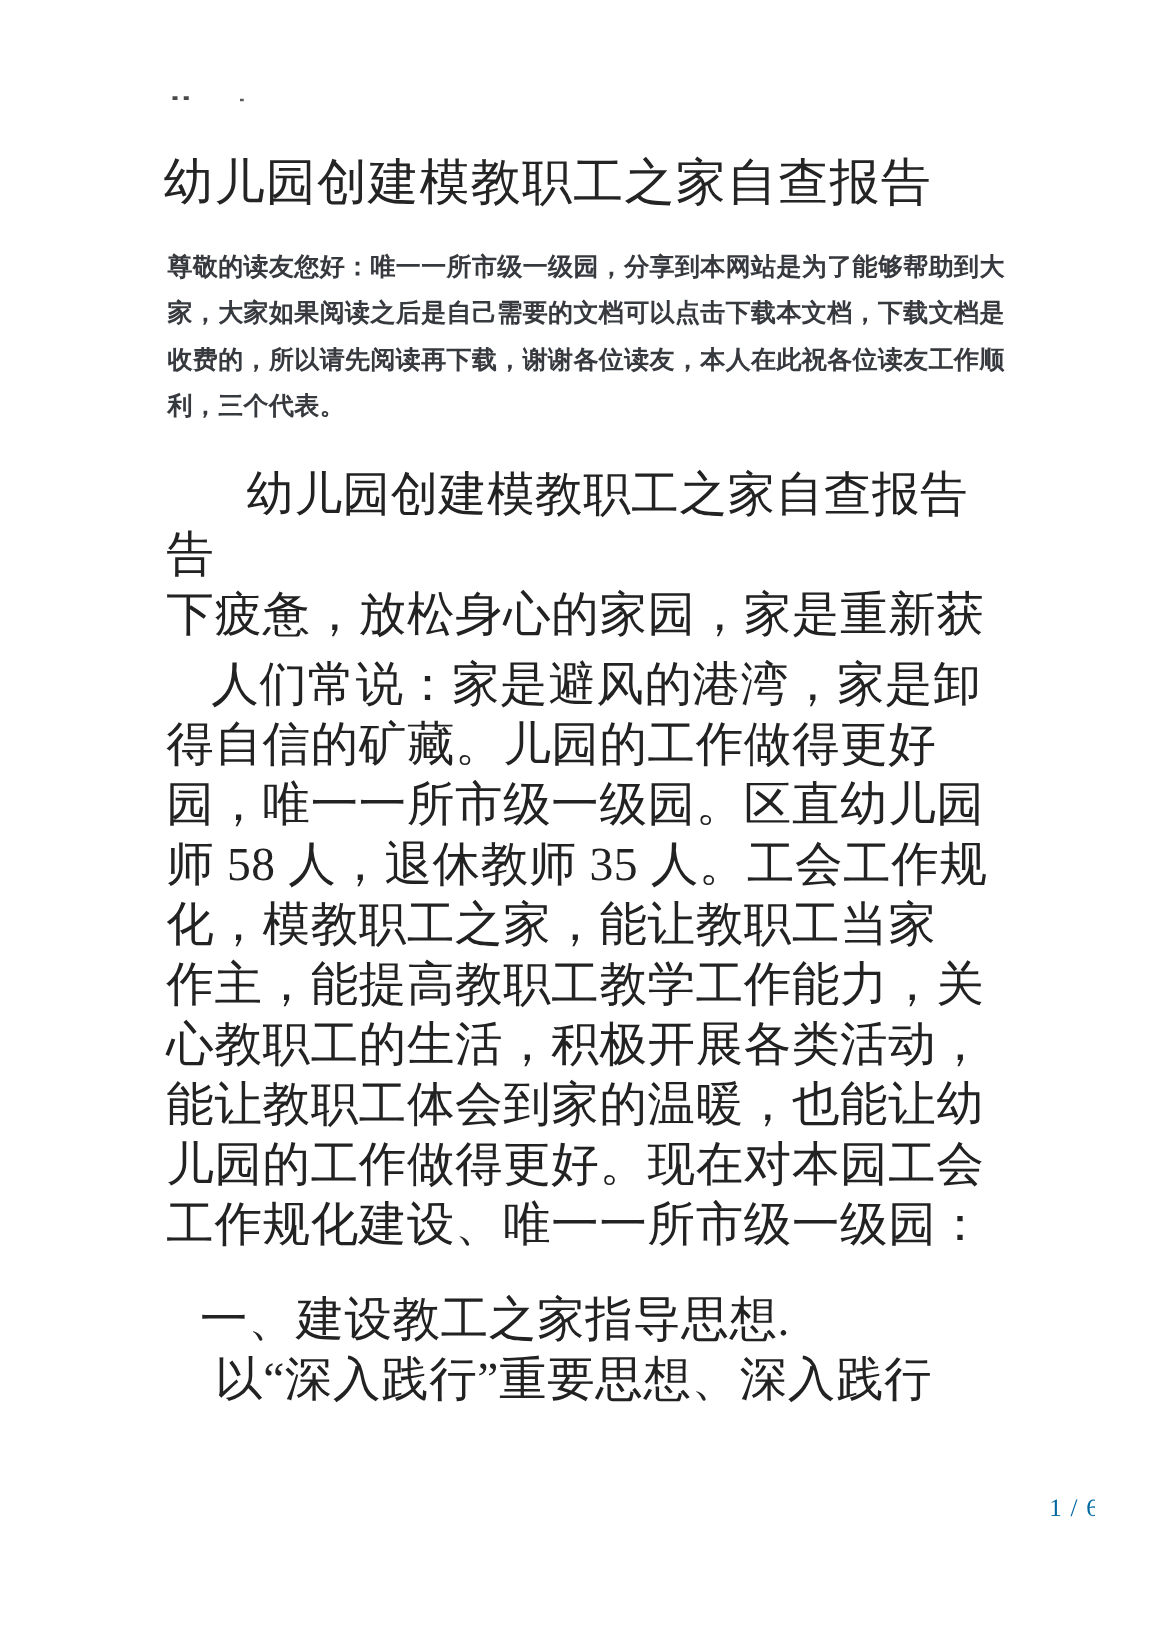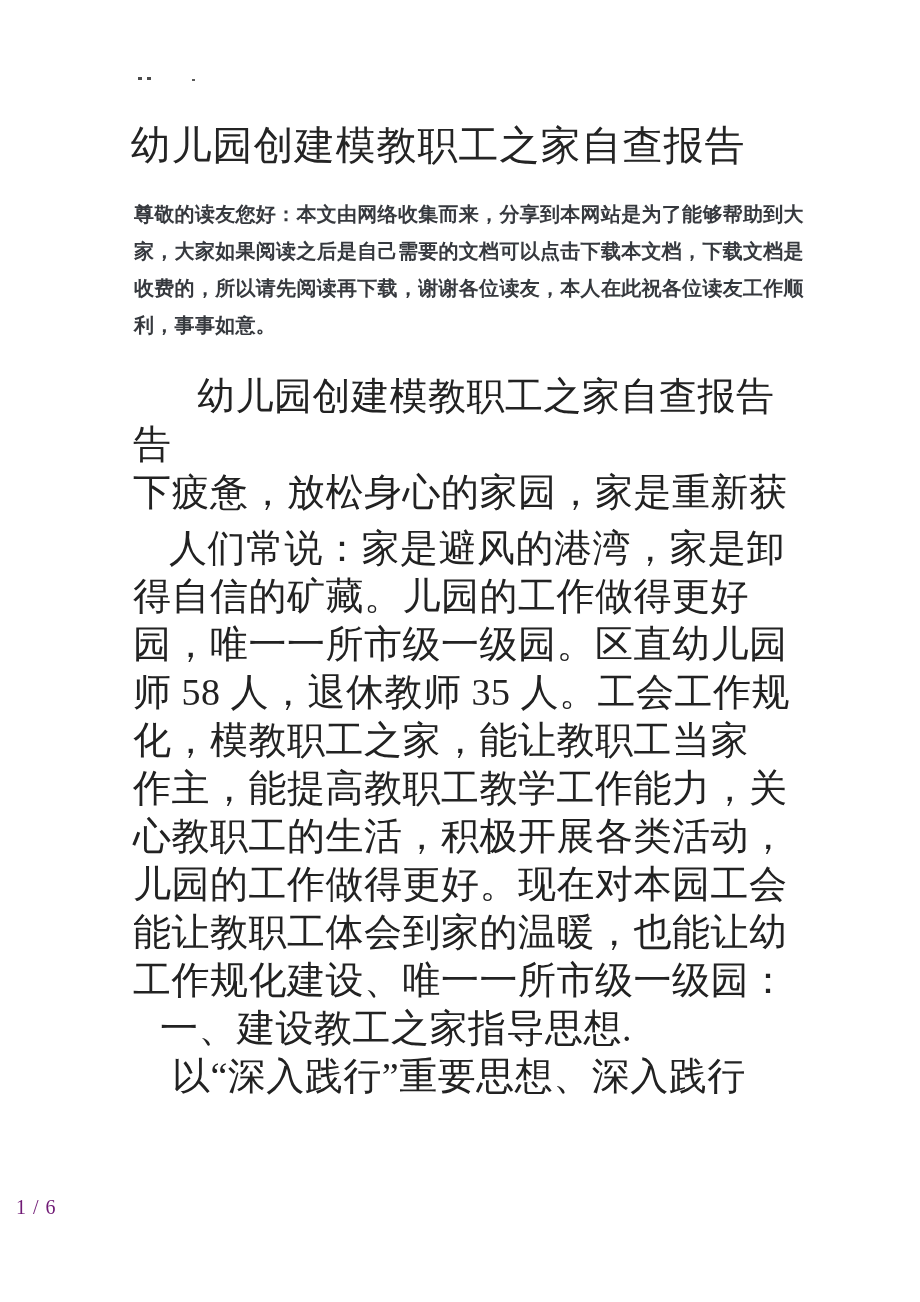--- a/index.html
+++ b/index.html
@@ -62,67 +62,67 @@
     width: 680px;
     font-size: 38px;
     line-height: 48px;
     letter-spacing: 0.5px;
     color: #222222;
   }
   .doc-line { white-space: nowrap; }
   .ind-heading1 { padding-left: 64px; }
   .ind-heading2 { padding-left: 27px; }
   .ind-para     { padding-left: 36px; }
-  .ind-item     { padding-left: 27px; }
+  .ind-item     { padding-left: 27px; margin-top: 28px; }
   .ind-sub      { padding-left: 39px; }
   .para-gap     { margin-top: 8px; }
 
   .footer {
     position: absolute;
     top: 1196px;
-    left: 16px;
+    left: 4px;
     width: 100%;
-    text-align: left;
+    text-align: right;
     font-size: 20px;
     letter-spacing: 1px;
-    color: #701a75;
+    color: #0369a1;
   }
 </style>
 </head>
 <body>
 
 <div class="page">
 
   <span class="stray-dot dot-a"></span>
   <span class="stray-dot dot-b"></span>
   <span class="stray-dot dot-c"></span>
 
   <div class="main-title">幼儿园创建模教职工之家自查报告</div>
 
   <div class="notice">
-    <div class="notice-line">尊敬的读友您好：本文由网络收集而来，分享到本网站是为了能够帮助到大</div>
+    <div class="notice-line">尊敬的读友您好：唯一一所市级一级园，分享到本网站是为了能够帮助到大</div>
     <div class="notice-line">家，大家如果阅读之后是自己需要的文档可以点击下载本文档，下载文档是</div>
     <div class="notice-line">收费的，所以请先阅读再下载，谢谢各位读友，本人在此祝各位读友工作顺</div>
-    <div class="notice-line">利，事事如意。</div>
+    <div class="notice-line">利，三个代表。</div>
   </div>
 
   <div class="doc">
     <div class="doc-line ind-heading1">幼儿园创建模教职工之家自查报告</div>
     <div class="doc-line">告</div>
 
     <div class="doc-line">下疲惫，放松身心的家园，家是重新获</div>
     <div class="doc-line ind-para para-gap">人们常说：家是避风的港湾，家是卸</div>
     <div class="doc-line">得自信的矿藏。儿园的工作做得更好</div>
     <div class="doc-line">园，唯一一所市级一级园。区直幼儿园</div>
     <div class="doc-line">师 58 人，退休教师 35 人。工会工作规</div>
     <div class="doc-line">化，模教职工之家，能让教职工当家</div>
     <div class="doc-line">作主，能提高教职工教学工作能力，关</div>
     <div class="doc-line">心教职工的生活，积极开展各类活动，</div>
+    <div class="doc-line">能让教职工体会到家的温暖，也能让幼</div>
     <div class="doc-line">儿园的工作做得更好。现在对本园工会</div>
-    <div class="doc-line">能让教职工体会到家的温暖，也能让幼</div>
     <div class="doc-line">工作规化建设、唯一一所市级一级园：</div>
     <div class="doc-line ind-item">一、建设教工之家指导思想.</div>
     <div class="doc-line ind-sub">以“深入践行”重要思想、深入践行</div>
   </div>
 
   <div class="footer">1 / 6</div>
 
 </div>
 
 </body></html>

